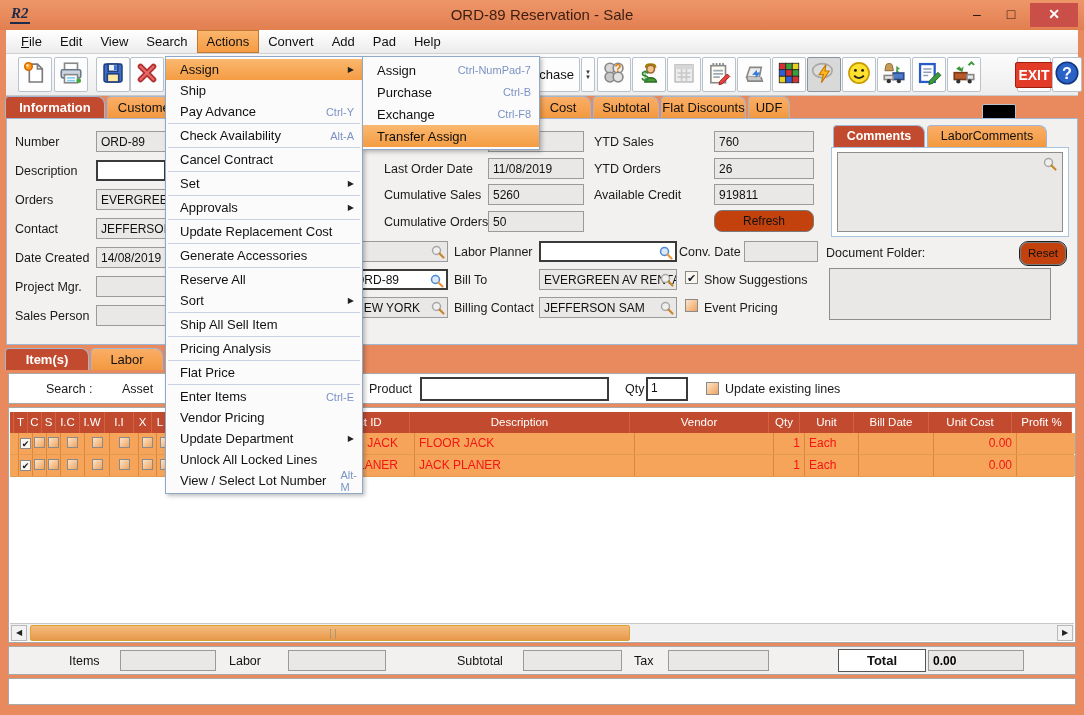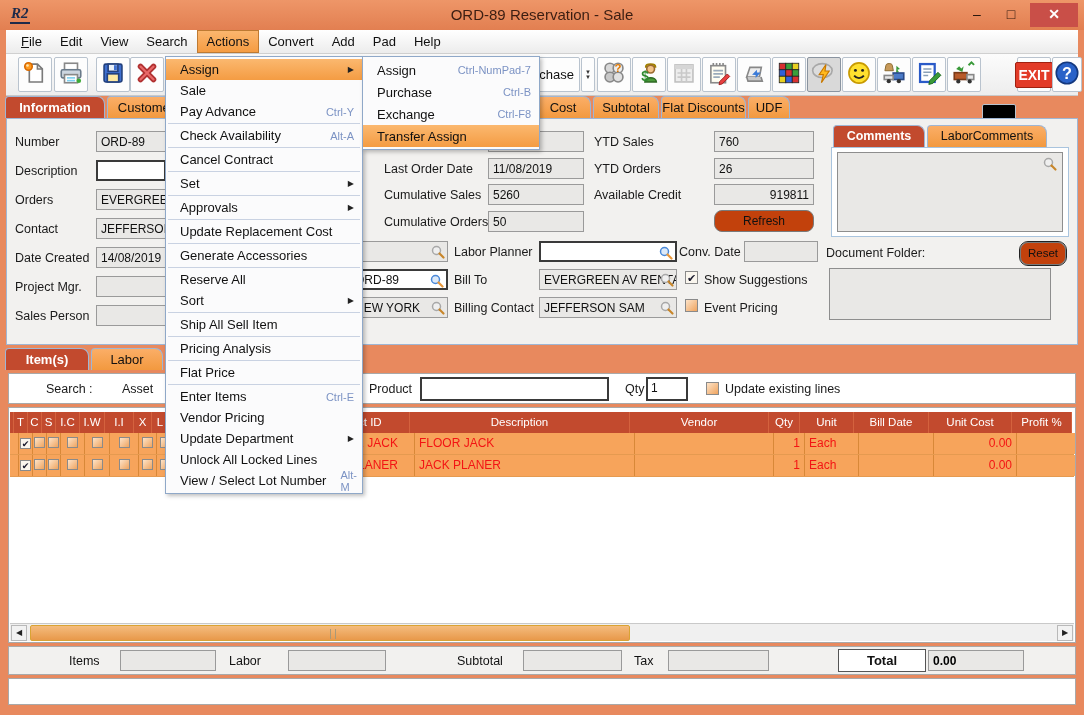--- a/index.html
+++ b/index.html
@@ -337,21 +337,21 @@
       <div class="fld" style="left: 481px; top: 38.5px; width: 96px;">11/08/2019</div>
       <div class="lbl" style="left: 377px; top: 69px;">Cumulative Sales</div>
       <div class="fld" style="left: 481px; top: 65px; width: 96px;">5260</div>
       <div class="lbl" style="left: 377px; top: 95.5px;">Cumulative Orders</div>
       <div class="fld" style="left: 481px; top: 91.5px; width: 96px;">50</div>
       <div class="lbl" style="left: 587px; top: 16px;">YTD Sales</div>
       <div class="fld" style="left: 707px; top: 12px; width: 100px;">760</div>
       <div class="lbl" style="left: 587px; top: 42.5px;">YTD Orders</div>
       <div class="fld" style="left: 707px; top: 38.5px; width: 100px;">26</div>
       <div class="lbl" style="left: 587px; top: 69px;">Available Credit</div>
-      <div class="fld" style="left: 707px; top: 65px; width: 100px; text-align: right;">919811</div>
+      <div class="fld" style="left: 707px; top: 65px; width: 100px;">919811</div>
     </div>
 
   <div id="itemTabs">
       <div class="tab sel" style="left: 5px; width: 84px; top: 348px;">Item(s)</div>
       <div class="tab" style="left: 91px; width: 72px; top: 348px;">Labor</div>
     </div>
 
   <div class="whitebox" style="left:8px;top:373px;width:1068px;height:31px">
     <div class="lbl" style="left:37px;top:8px">Search :</div>
     <div class="lbl" style="left:113px;top:8px">Asset</div>
@@ -450,21 +450,21 @@
   </div>
 
   <div class="whitebox" style="left:8px;top:678px;width:1068px;height:27px"></div>
 
   <div class="popup" id="actionsMenu" style="left:165px;top:56px;width:198px">
       <div class="menu-item hl">
         <span class="mi-lab">Assign</span>
         <span class="mi-ar">▶</span>
       </div>
       <div class="menu-item">
-        <span class="mi-lab">Sale</span>
+        <span class="mi-lab">Ship</span>
       </div>
       <div class="menu-item">
         <span class="mi-lab">Pay Advance</span>
         <span class="mi-sc">Ctrl-Y</span>
       </div>
       <div class="menu-sep"></div>
       <div class="menu-item">
         <span class="mi-lab">Check Availability</span>
         <span class="mi-sc">Alt-A</span>
       </div>

